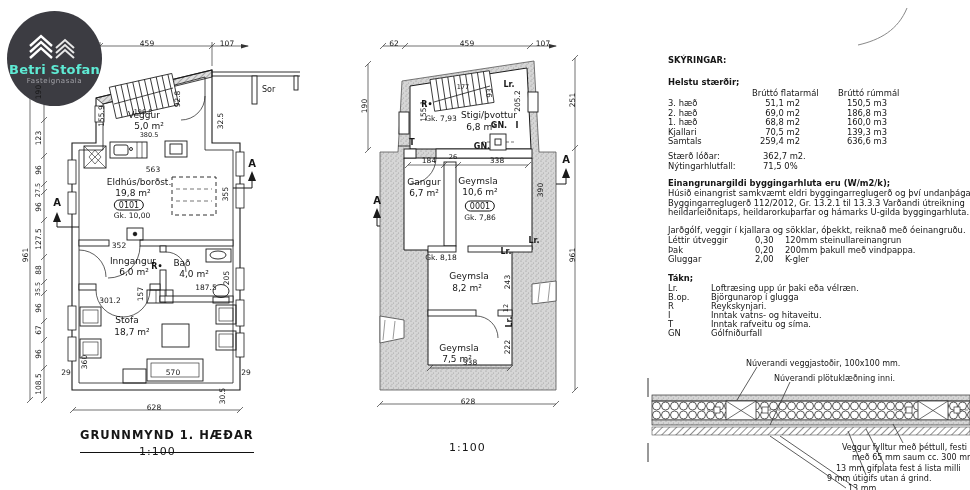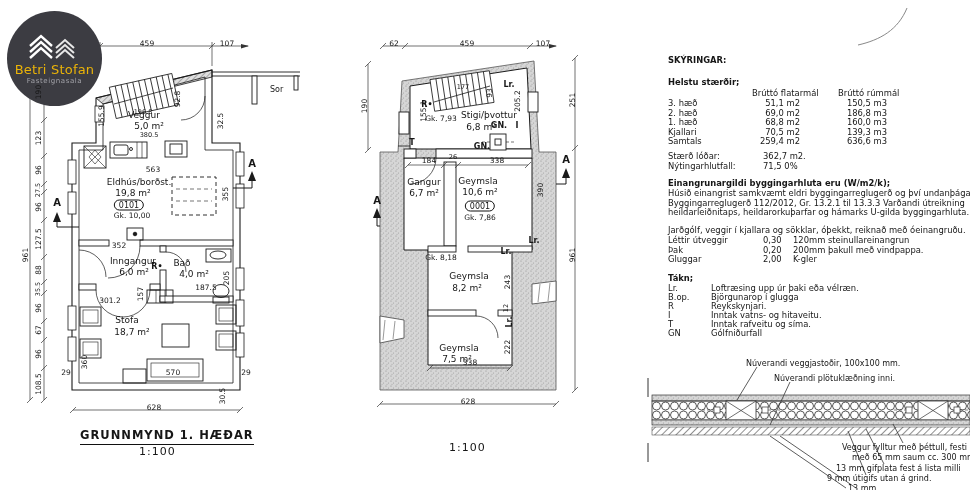--- a/index.html
+++ b/index.html
@@ -9,41 +9,41 @@
   svg.geom{position:absolute;left:0;top:0;}
   .lbl{position:absolute;white-space:nowrap;color:#161616;}
   .c{transform:translate(-50%,-50%);}
   .v{transform:translate(-50%,-50%) rotate(-90deg);}
   .dim{font-size:7.5px;}
   .dim.sm{font-size:6.5px;}
   .room{font-size:9px;}
   .gk{font-size:7.5px;}
   .mk{font-size:8px;font-weight:bold;}
   .tag{font-size:8px;border:1px solid #111;border-radius:8px;padding:0 4px;background:#fff;}
-  .ttl{font-size:11.5px;font-weight:bold;letter-spacing:1px;border-bottom:1.3px solid #111;padding-bottom:2px;}
+  .ttl{font-size:11.5px;font-weight:bold;letter-spacing:1px;border-bottom:1.3px solid #111;padding-bottom:10px;}
   .scl{font-size:11px;letter-spacing:1px;}
   .sec{font-size:10px;font-weight:bold;}
   
   .logo{position:absolute;left:7px;top:11px;width:95px;height:95px;border-radius:50%;
         background:#3c3c42;display:flex;flex-direction:column;align-items:center;
         justify-content:center;text-align:center;}
-  .logo .nm{color:#eab308;font-size:13px;font-weight:normal;letter-spacing:.2px;margin-top:2px;}
+  .logo .nm{color:#5eead4;font-size:13px;font-weight:bold;letter-spacing:.2px;margin-top:2px;}
   .logo .tg{color:#a2a2a8;font-size:7px;letter-spacing:.6px;}
   
   .notes{position:absolute;left:668px;top:56px;width:310px;font-size:8.4px;line-height:1.12;}
   .nrow{position:absolute;left:0;white-space:nowrap;}
   .b{font-weight:bold;text-align:right;}
   .th2{position:absolute;left:84px;}
   .th3{position:absolute;left:170px;}
   .tc1{display:inline-block;width:84px;}
   .tc2{display:inline-block;width:48px;text-align:right;}
   .tc3{display:inline-block;width:87px;text-align:right;}
   .lc1{display:inline-block;width:95px;}
   .uc1{display:inline-block;width:87px;}
-  .uc2{display:inline-block;width:30px;margin-left:8px;}
+  .uc2{display:inline-block;width:30px;}
   .sc1{display:inline-block;width:43px;}
   .cal{font-size:8px;}
 </style>
 </head>
 <body>
 
 <div class="sheet">
 
 <svg class="geom" width="970" height="490" viewBox="0 0 970 490">
   <defs>
@@ -297,21 +297,21 @@
 <span class="lbl v dim" style="left:38px;top:354px">96</span>
 <span class="lbl v dim" style="left:38px;top:384px">108.5</span>
 <span class="lbl v dim" style="left:25px;top:255px">961</span>
 <span class="lbl c room" style="left:144px;top:115px">Veggur</span>
 <span class="lbl c room" style="left:149px;top:126px">5,0 m²</span>
 <span class="lbl c dim sm" style="left:149px;top:135px">380.5</span>
 <span class="lbl c dim sm" style="left:143px;top:112px">196.8</span>
 <span class="lbl v dim" style="left:101px;top:116px">155.9</span>
 <span class="lbl v dim" style="left:177px;top:99px">92.8</span>
 <span class="lbl v dim" style="left:220px;top:121px">32.5</span>
-<span class="lbl cal" style="left:270px;top:85px">Sor</span>
+<span class="lbl cal" style="left:262px;top:85px">Sor</span>
 <span class="lbl c dim" style="left:153px;top:169px">563</span>
 <span class="lbl c room" style="left:139px;top:182px">Eldhús/borðst.</span>
 <span class="lbl c room" style="left:133px;top:193px">19,8 m²</span>
 <span class="lbl c tag" style="left:129px;top:205px">0101</span>
 <span class="lbl c gk" style="left:132px;top:215px">Gk. 10,00</span>
 <span class="lbl v dim" style="left:225px;top:194px">355</span>
 <span class="lbl c dim" style="left:119px;top:245px">352</span>
 <span class="lbl c room" style="left:133px;top:261px">Inngangur</span>
 <span class="lbl c room" style="left:134px;top:272px">6,0 m²</span>
 <span class="lbl c mk" style="left:157px;top:266px">R•</span>

